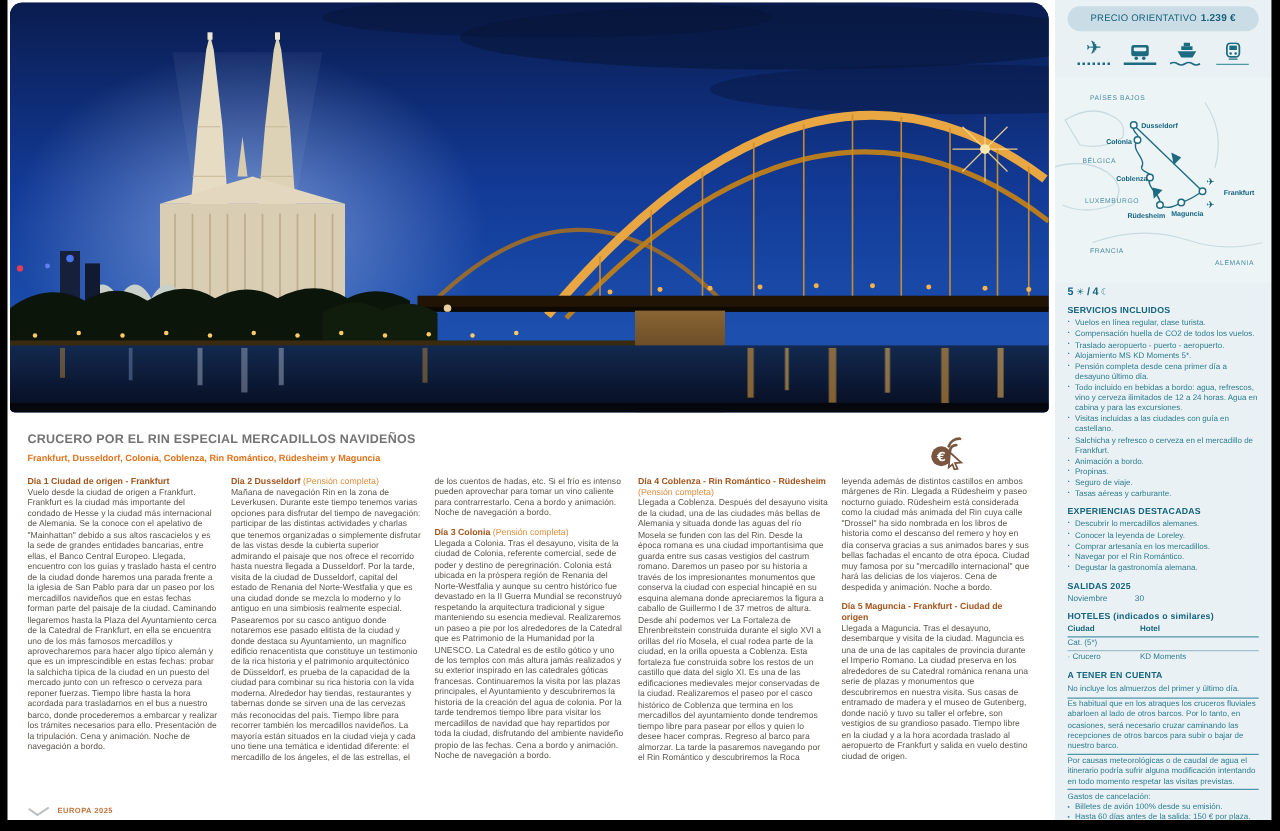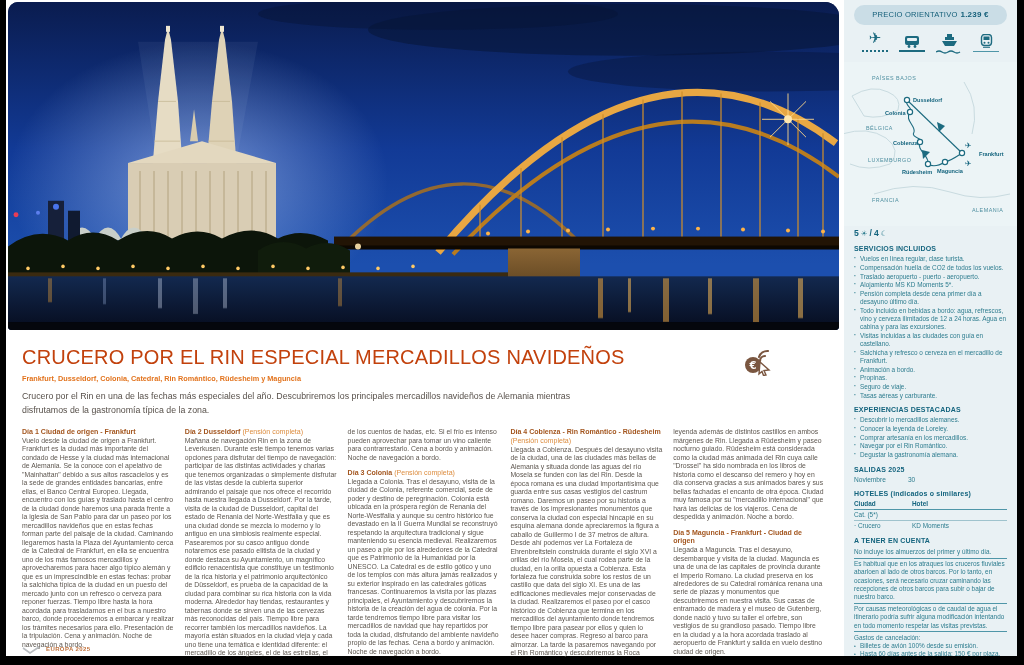--- a/index.html
+++ b/index.html
@@ -39,21 +39,21 @@
   .hot-row span:first-child{width:58px;}
   .note-block{border-bottom:1px solid #4f96a8;padding:1.5px 0;}
   .note-block:last-child{border-bottom:2px solid #2e7d8f;}
   ul.cancel{margin:0;padding:0;list-style:none;}
   ul.cancel li{padding-left:6px;position:relative;}
   ul.cancel li:before{content:"•";position:absolute;left:0;font-size:5px;top:1px;}
 
   
   .main{position:absolute;left:2px;top:334px;width:831px;}
   .title-row{position:relative;padding:12px 14px 0 14px;}
-  .doc-title{font-size:20px;font-weight:normal;color:#c2410c;letter-spacing:.2px;}
+  .doc-title{font-size:10px;font-weight:bold;color:#737373;letter-spacing:.2px;}
   .destinations{font-size:7.3px;font-weight:bold;color:#e2731d;margin-top:5px;}
   .intro{font-size:8.8px;color:#57504a;line-height:1.55;margin-top:7px;width:565px;}
   .euro-click{position:absolute;right:66px;top:14px;}
   .cols{display:flex;gap:11px;padding:0 14px;margin-top:11px;height:230px;overflow:hidden;}
   .col{flex:1;font-size:6.85px;line-height:1.24;color:#5d564f;}
   .day-h{font-weight:bold;color:#a3561f;font-size:7.05px;}
   .day-h .meal{font-weight:normal;color:#dc8c3e;}
   .day-b{margin:0 0 7px 0;text-align:left;}
   .footer{position:absolute;left:16px;top:572px;display:flex;align-items:center;gap:6px;}
   .footer .logo{color:#b9bdc1;}
@@ -378,22 +378,21 @@
 
         </ul>
       </div>
 
     </div>
   </div>
 
   <div class="main">
     <div class="title-row">
       <div class="doc-title">CRUCERO POR EL RIN ESPECIAL MERCADILLOS NAVIDEÑOS</div>
-      <div class="destinations">Frankfurt, Dusseldorf, Colonia, Catedral, Rin Romántico, Rüdesheim y Maguncia</div>
-      <div class="intro">Crucero por el Rin en una de las fechas más especiales del año. Descubriremos los principales mercadillos navideños de Alemania mientras disfrutamos de la gastronomía típica de la zona.</div>
+      <div class="destinations">Frankfurt, Dusseldorf, Colonia, Coblenza, Rin Romántico, Rüdesheim y Maguncia</div>
       <div class="euro-click">
         <svg width="30" height="28" viewBox="0 0 30 28">
           <path d="M16,9 A9,9 0 0 1 25,3" fill="none" stroke="#7a5640" stroke-width="2.2" stroke-linecap="round"></path>
           <path d="M17,13 A5,5 0 0 1 22,8" fill="none" stroke="#7a5640" stroke-width="2.2" stroke-linecap="round"></path>
           <circle cx="10" cy="17" r="8" fill="#7a5640"></circle>
           <text x="10" y="20.5" text-anchor="middle" font-size="10" font-weight="bold" fill="#ffffff" font-family="DejaVu Sans">€</text>
           <polygon points="17,14 26,22 21,22.5 23,27 20.5,27.5 19,23.5 16,26" fill="#ffffff" stroke="#7a5640" stroke-width="1.4"></polygon>
         </svg>
       </div>
     </div>

